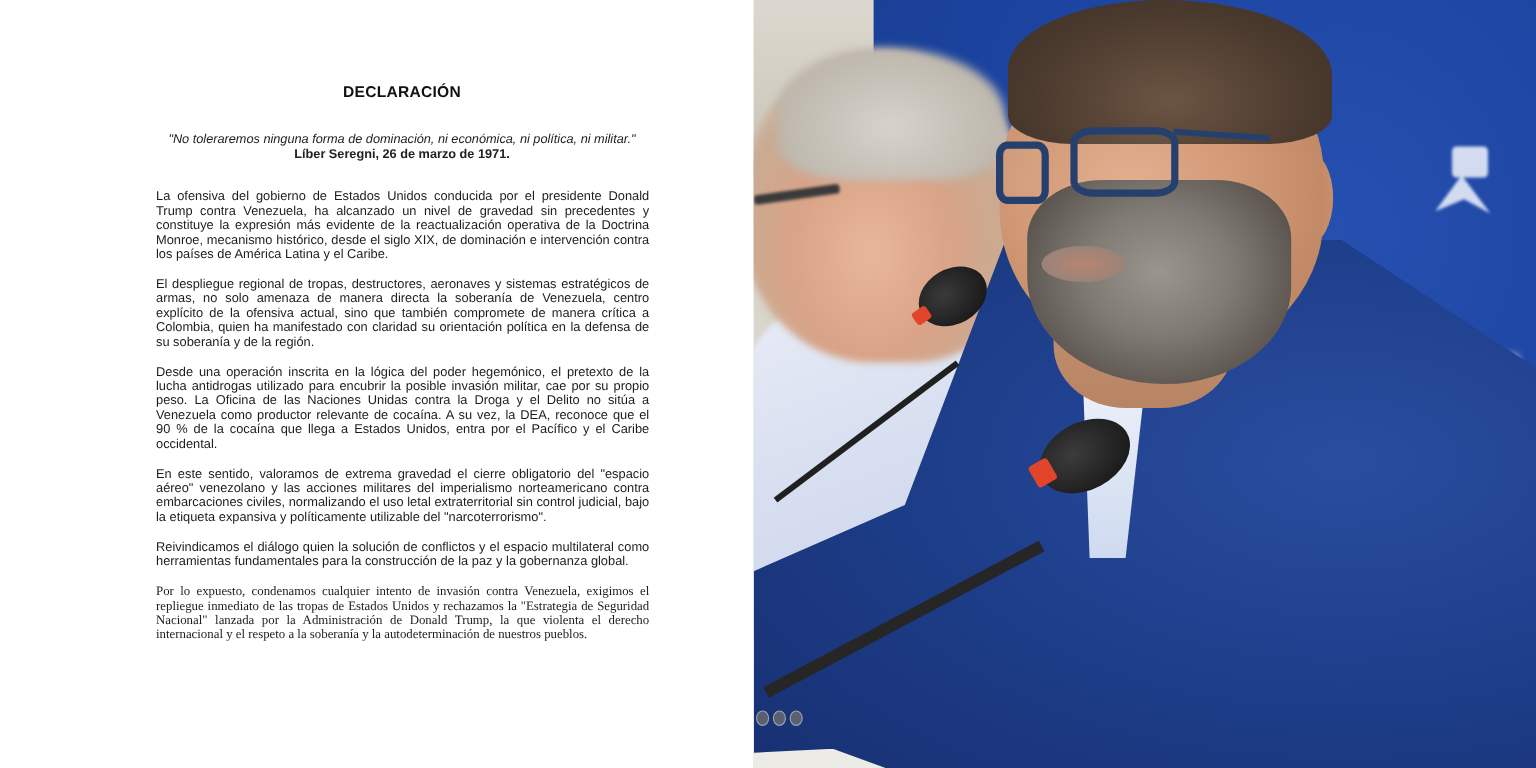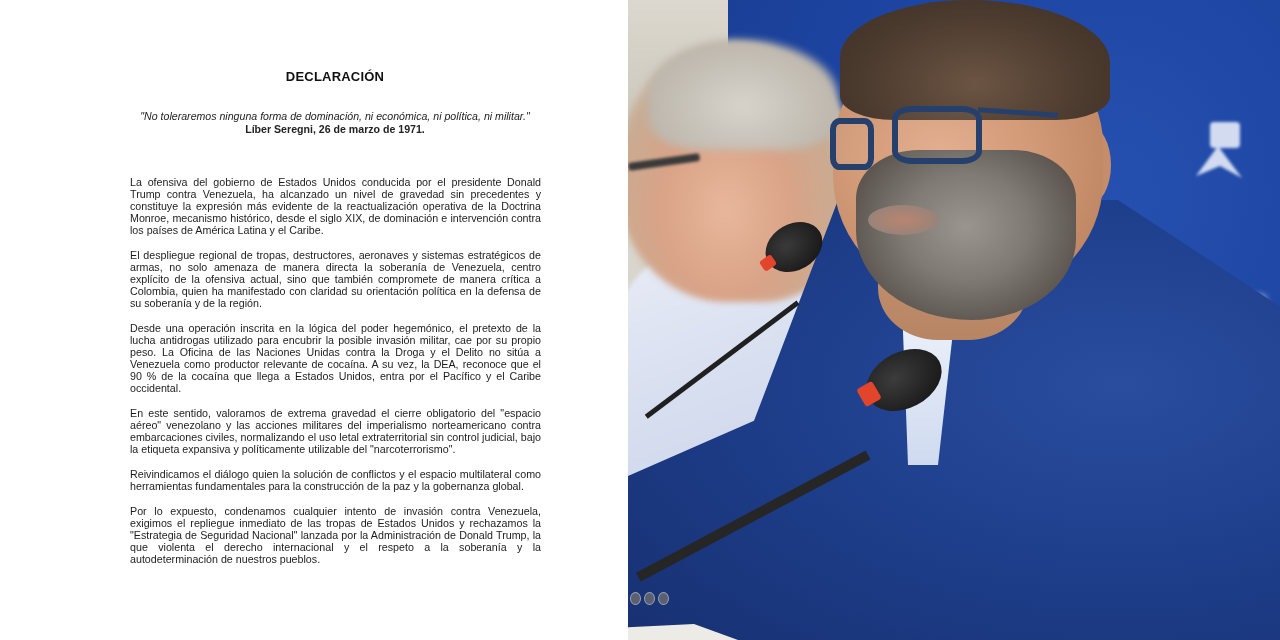--- a/index.html
+++ b/index.html
@@ -16,24 +16,24 @@
   }
   .epigraph {
     position: absolute; top: 94px; left: 0; width: 670px; text-align: center;
     font-size: 10.6px; color: #222; line-height: 12.5px;
   }
   .epigraph .quote { font-style: italic; display: block; }
   .epigraph .attr { font-weight: bold; display: block; }
 
   .body-text {
     position: absolute; left: 130px; width: 411px; top: 142px;
-    font-size: 10.7px; line-height: 12.1px; color: #1c1c1c; text-align: justify; margin-top: 18px;
+    font-size: 10.7px; line-height: 12.1px; color: #1c1c1c; text-align: justify;
   }
   .body-text p { margin-bottom: 12.5px; }
-  .body-text p:last-child { text-align-last: left; }
+  .body-text p:last-child { text-align-last: left; font-family: Liberation Serif, serif; }
 
   .signature {
     position: absolute; top: 634px; left: 262px; width: 280px;
     font-size: 10.6px; font-weight: bold; color: #b8b8b8; white-space: nowrap;
     letter-spacing: 0.5px;
   }
 
   .photo-panel {
     position: absolute; left: 628px; top: 0; width: 652px; height: 640px; overflow: hidden;
     background: linear-gradient(90deg, #d9d6cd 0%, #cfcac0 12%, #27458f 14%, #1f44a0 40%, #1e45a4 100%);

